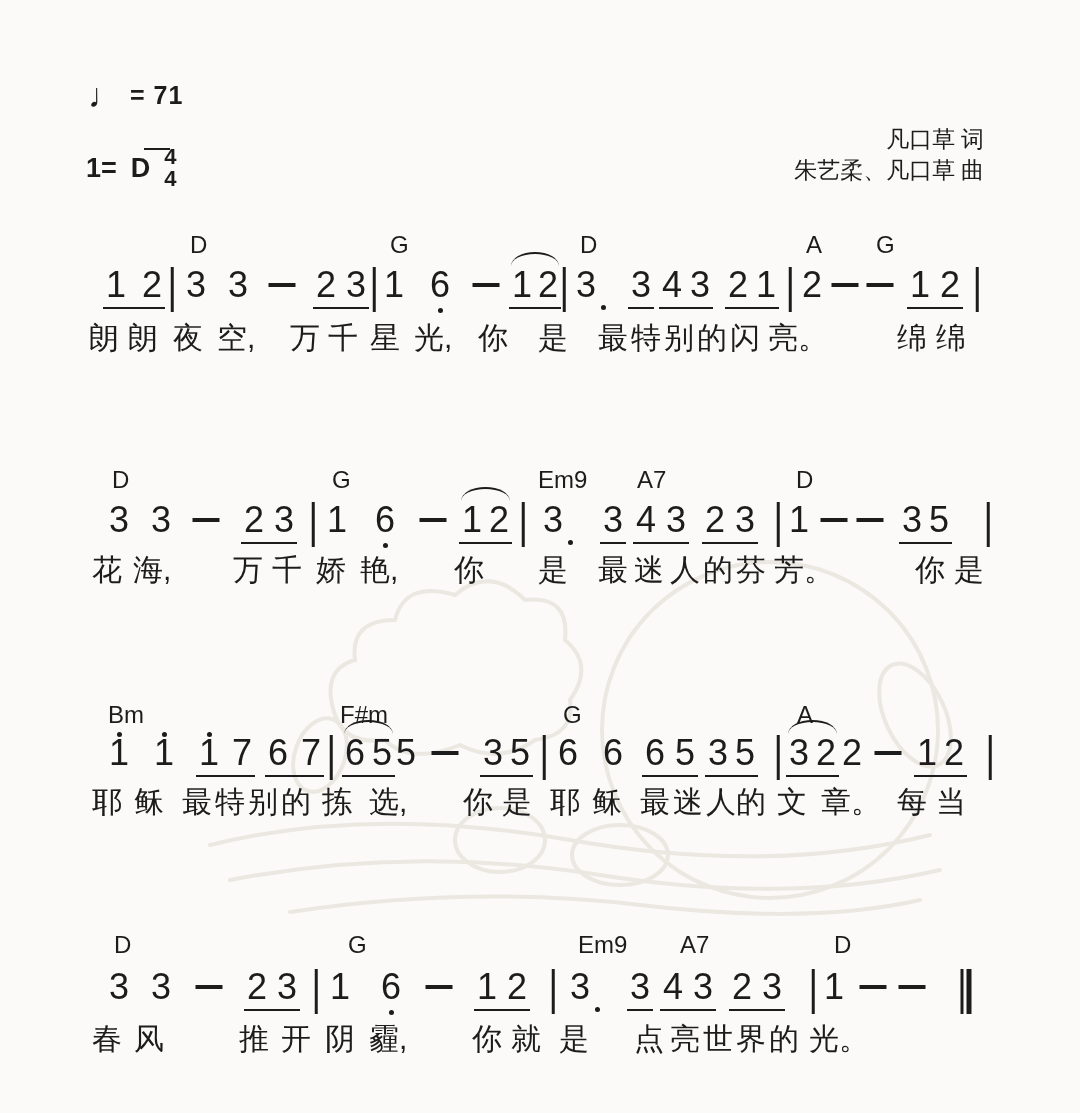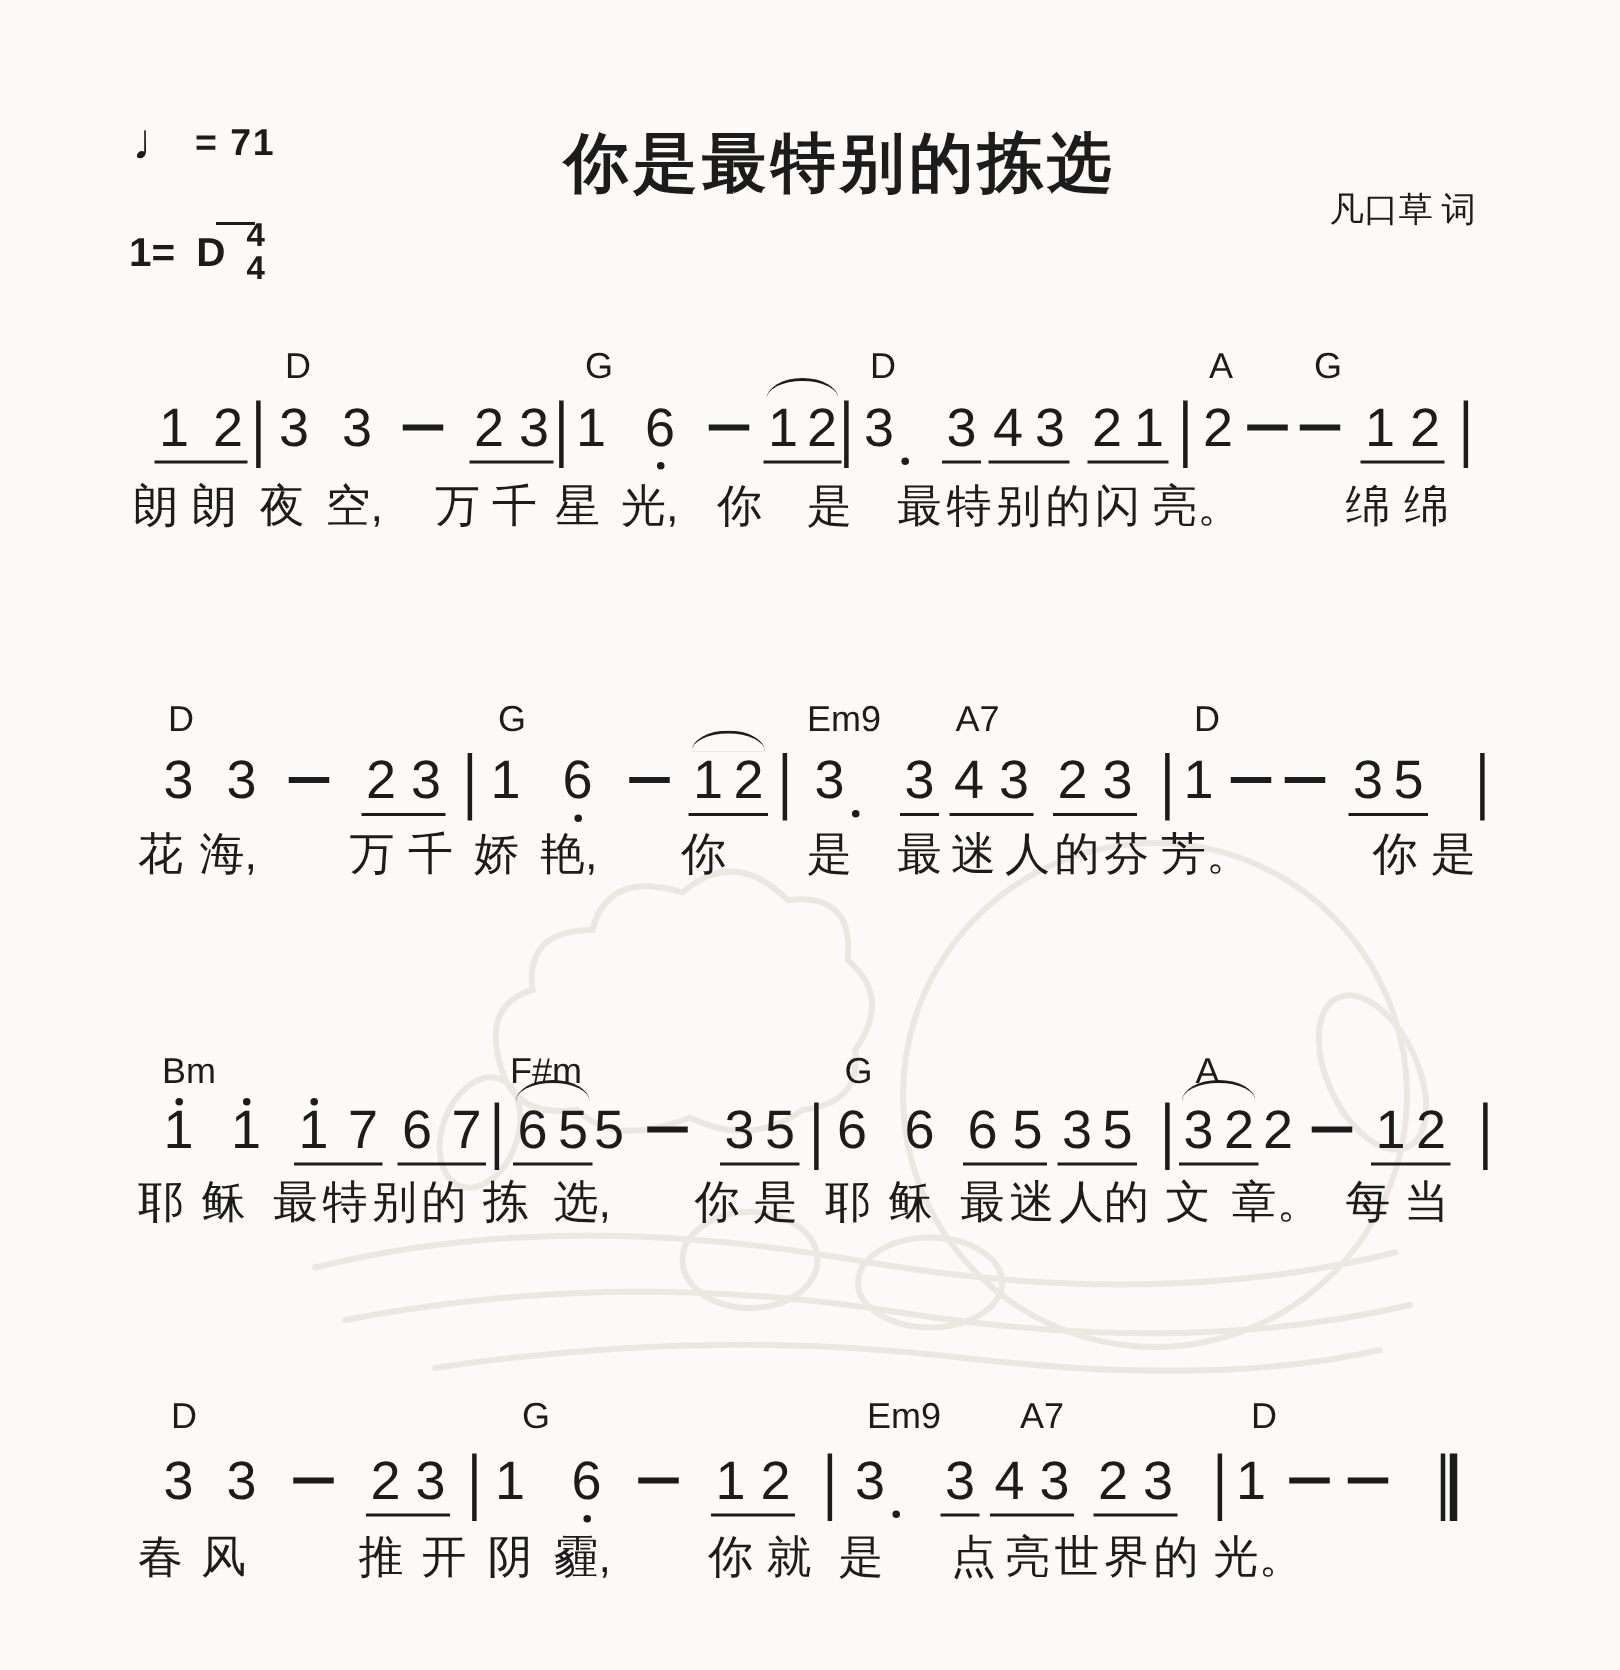--- a/index.html
+++ b/index.html
@@ -64,24 +64,24 @@
     <path d="M 40 305 Q 200 265 400 300 T 760 295"></path>
     <path d="M 60 340 Q 240 305 430 335 T 770 330"></path>
     <path d="M 120 372 Q 300 345 470 365 T 750 360"></path>
   </svg>
 
   <div class="tempo">
     <span class="glyph">♩</span>
     <span class="val">= 71</span>
   </div>
 
-  <div class="title">你是最特别的拣选</div>
 
   <div class="credits">
     <div>凡口草 词</div>
+    <div>朱艺柔、凡口草 曲</div>
   </div>
 
   <div class="keysig">
     <span>1=</span>
     <span>D</span>
     <span class="frac">
       <span>4</span>
       <span class="bar"></span>
       <span>4</span>
     </span>

